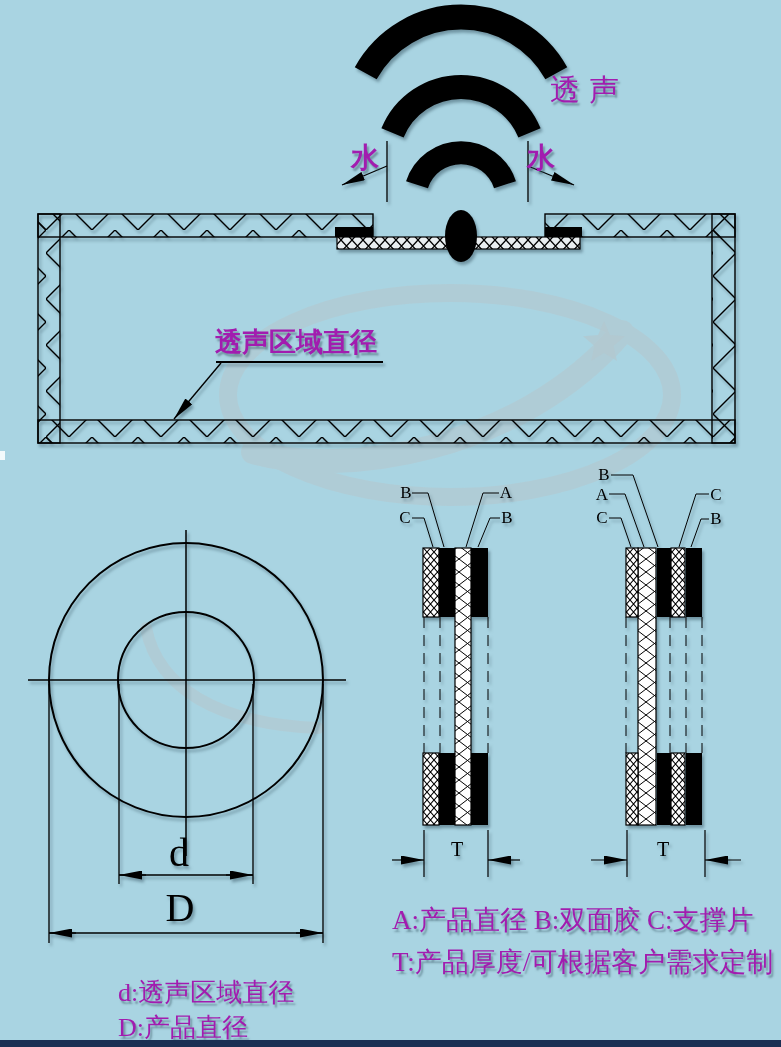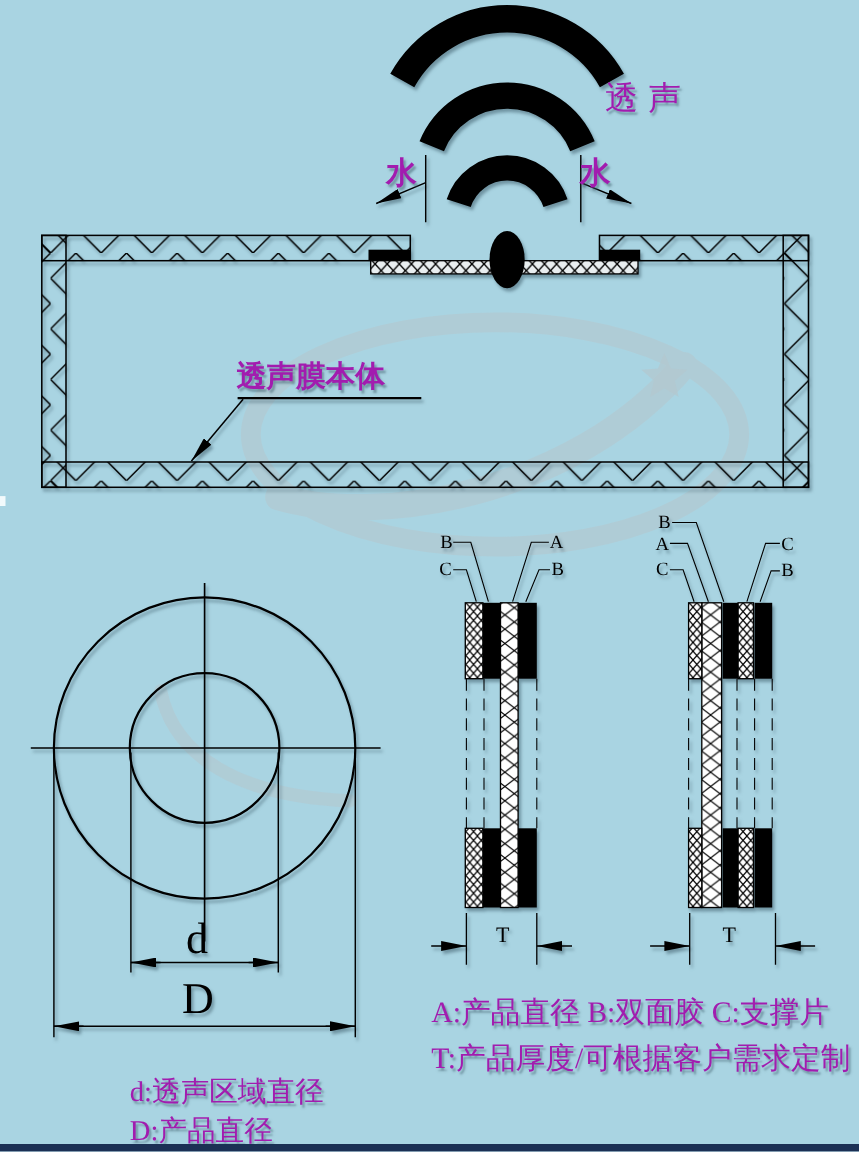--- a/index.html
+++ b/index.html
@@ -222,21 +222,21 @@
         <line x1="591" y1="860" x2="627" y2="860" marker-end="url(#arrow)"></line>
         <line x1="741" y1="860" x2="705" y2="860" marker-end="url(#arrow)"></line>
       </g>
       <text x="663" y="856" text-anchor="middle" font-size="20">T</text>
     </g>
   </svg>
 
   <div class="txt sound-label">透声</div>
   <div class="txt water water-left">水</div>
   <div class="txt water water-right">水</div>
-  <div class="txt cavity-label">透声膜本体</div>
+  <div class="txt cavity-label">透声区域直径</div>
   <div class="txt legend-abc">A:产品直径 B:双面胶 C:支撑片</div>
   <div class="txt legend-t">T:产品厚度/可根据客户需求定制</div>
   <div class="txt legend-d">d:透声区域直径</div>
   <div class="txt legend-D">D:产品直径</div>
 
   <div class="white-notch"></div>
   <div class="footer-bar"></div>
 </div>
 
 </body></html>

